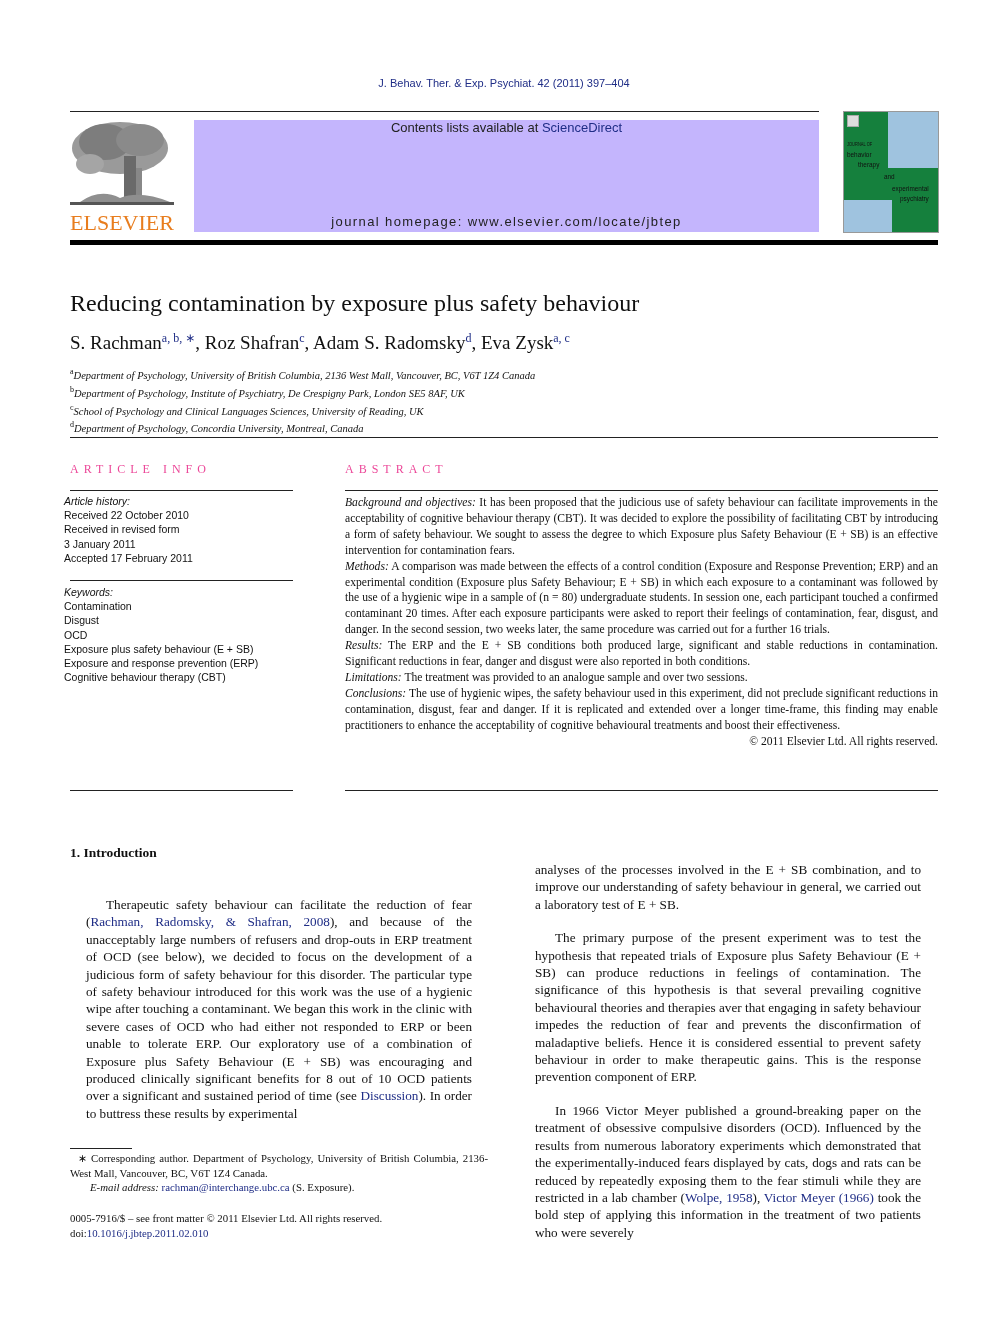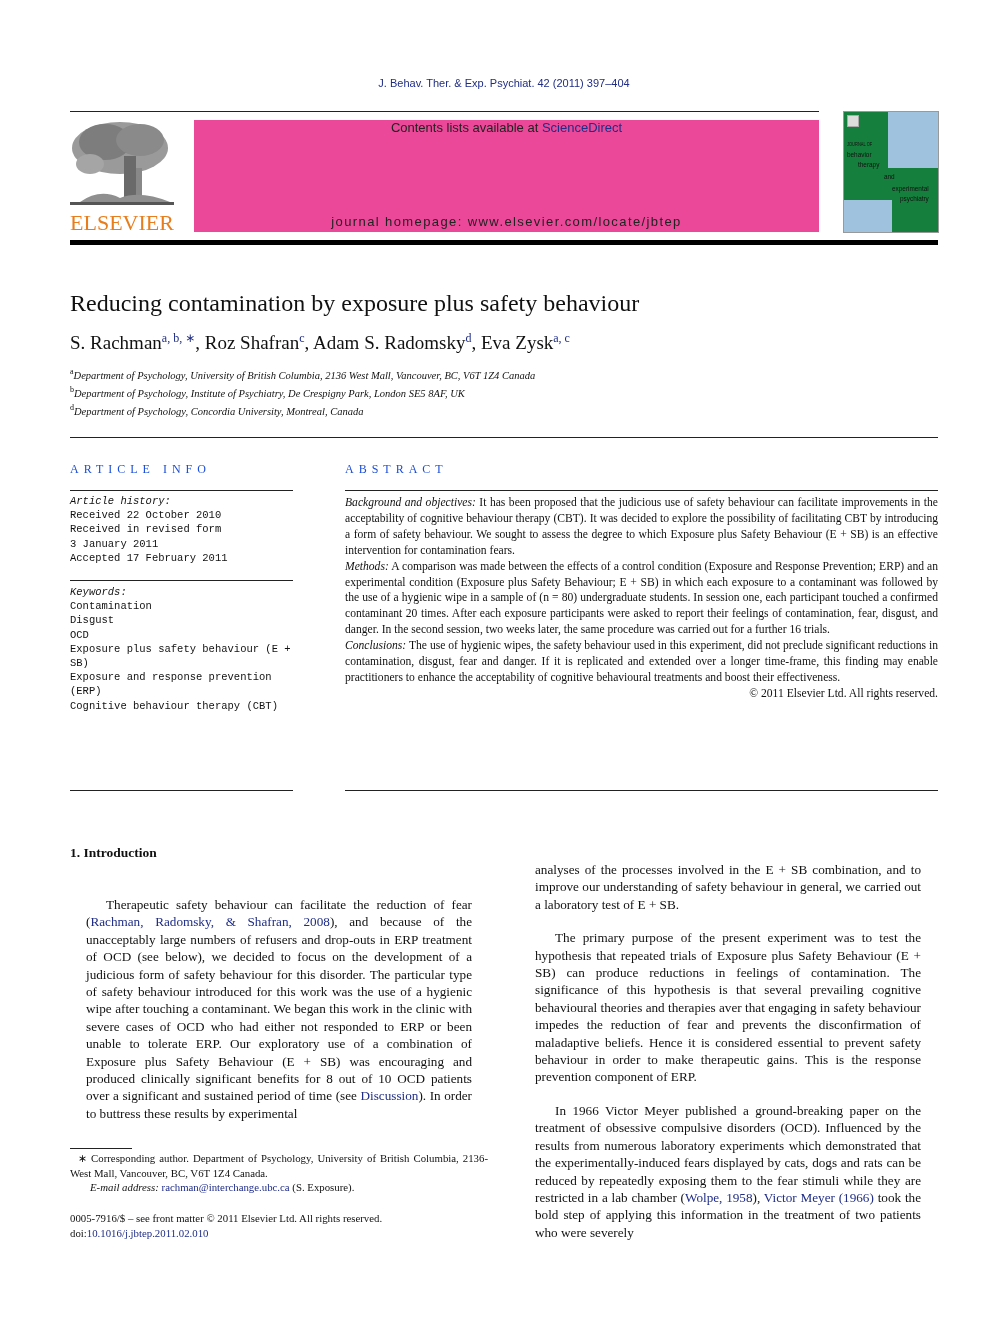--- a/index.html
+++ b/index.html
@@ -3,38 +3,38 @@
 <meta charset="utf-8">
 <style>
   html, body { margin:0; padding:0; background:#fff; }
   body { width:992px; height:1323px; position:relative; overflow:hidden; font-family:"DejaVu Serif", serif; color:#1a1a1a; }
   .link { color:#1f2d86; text-decoration:none; }
   .cite { position:absolute; top:77px; left:0; width:1008px; text-align:center; font-family:"Liberation Sans", sans-serif; font-size:11px; color:#2a3a8a; }
   .hr-top { position:absolute; left:70px; top:111px; width:749px; height:1px; background:#222; }
   .logo { position:absolute; left:70px; top:118px; width:104px; height:114px; }
   .tree { position:absolute; left:0; top:0; width:104px; height:92px; }
   .elsevier { position:absolute; left:0; top:92px; width:104px; text-align:center; font-family:"Liberation Serif", serif; font-size:22px; color:#e87d1e; letter-spacing:0px; }
-  .banner { position:absolute; left:194px; top:120px; width:625px; height:112px; background:#ec4899; }
+  .banner { position:absolute; left:194px; top:120px; width:625px; height:112px; background:#c4b5fd; }
   .contents { position:absolute; top:0px; width:100%; text-align:center; font-family:"Liberation Sans", sans-serif; font-size:13px; color:#222; }
   .jtitle { position:absolute; top:26px; width:100%; text-align:center; font-family:"Liberation Serif", serif; font-size:26px; line-height:27px; color:#111; }
   .homepage { position:absolute; top:94px; width:100%; text-align:center; font-family:"Liberation Sans", sans-serif; font-size:13px; letter-spacing:1.4px; color:#222; }
   .cover { position:absolute; left:843px; top:111px; width:94px; height:120px; border:1px solid #999; background:#15803d; overflow:hidden; }
   .cover .b1 { position:absolute; left:44px; top:0; width:50px; height:56px; background:#9fc3df; }
   .cover .b2 { position:absolute; left:0; top:88px; width:48px; height:32px; background:#9fc3df; }
   .cover .small { position:absolute; left:3px; top:3px; width:10px; height:10px; border:1px solid #aaa; background:#ddd; }
   .cover .t { position:absolute; font-family:"Liberation Sans", sans-serif; font-size:8px; line-height:9px; color:#111; transform:scaleX(0.8); transform-origin:left; }
   .hr-thick { position:absolute; left:70px; top:240px; width:868px; height:5px; background:#000; }
   .title { position:absolute; left:70px; top:290px; font-family:"Liberation Serif", serif; font-size:24px; color:#111; }
   .authors { position:absolute; left:70px; top:331px; font-family:Liberation Serif, serif; font-size:19px; color:#111; }
   .authors sup { font-size:12px; color:#1f2d86; vertical-align:7px; }
   .affils { position:absolute; left:70px; top:365px; font-family:"Liberation Serif", serif; font-style:italic; font-size:10.5px; line-height:14.3px; color:#111; }
   .affils sup { font-style:normal; font-size:8px; }
   .hr-thin { position:absolute; height:1px; background:#222; }
-  .sec-label { position:absolute; top:462px; font-family:"Liberation Serif", serif; font-size:12px; letter-spacing:5px; color:#1d4ed8; }
-  .info { position:absolute; left:70px; width:223px; font-family:Liberation Mono, monospace; font-size:10.5px; line-height:14.2px; color:#111; }
+  .sec-label { position:absolute; top:462px; font-family:"Liberation Serif", serif; font-size:12px; letter-spacing:5px; color:#ec4899; }
+  .info { position:absolute; left:64px; width:223px; font-family:Liberation Sans, sans-serif; font-size:10.5px; line-height:14.2px; color:#111; }
   .info .h { font-style:italic; }
   .abstract { position:absolute; left:345px; top:495px; width:593px; font-family:"Liberation Serif", serif; font-size:11.6px; line-height:15.9px; text-align:justify; color:#111; }
   .abstract .lbl { font-style:italic; }
   .abstract p { margin:0; }
   .copyright { text-align:right; margin-top:1px; }
   .col { position:absolute; width:418px; font-family:"Liberation Serif", serif; font-size:13.2px; line-height:17.4px; text-align:justify; color:#111; }
   .col p { margin:16px; text-indent:20px; }
   .col p.noind { text-indent:0; }
   .h1 { position:absolute; left:70px; top:845px; font-family:"Liberation Serif", serif; font-weight:bold; font-size:13.5px; color:#111; }
   .fn-rule { position:absolute; left:70px; top:1148px; width:62px; height:1px; background:#222; }
@@ -88,20 +88,21 @@
 <div class="authors">
   <span>S. Rachman</span><sup>a, b, ∗</sup>,
   <span>Roz Shafran</span><sup>c</sup>,
   <span>Adam S. Radomsky</span><sup>d</sup>,
   <span>Eva Zysk</span><sup>a, c</sup>
 </div>
 
 <div class="affils">
   <div><sup>a</sup><span>Department of Psychology, University of British Columbia, 2136 West Mall, Vancouver, BC, V6T 1Z4 Canada</span></div>
   <div><sup>b</sup><span>Department of Psychology, Institute of Psychiatry, De Crespigny Park, London SE5 8AF, UK</span></div>
+  <div><sup>c</sup><span>School of Psychology and Clinical Languages Sciences, University of Reading, UK</span></div>
   <div><sup>d</sup><span>Department of Psychology, Concordia University, Montreal, Canada</span></div>
 </div>
 
 <div class="hr-thin" style="left:70px;top:437px;width:868px;"></div>
 
 <div class="sec-label" style="left:70px;">ARTICLE INFO</div>
 <div class="sec-label" style="left:345px;">ABSTRACT</div>
 
 <div class="hr-thin" style="left:70px;top:490px;width:223px;"></div>
 <div class="info" style="top:494px;">
@@ -120,20 +121,22 @@
   <div>Exposure plus safety behaviour (E + SB)</div>
   <div>Exposure and response prevention (ERP)</div>
   <div>Cognitive behaviour therapy (CBT)</div>
 </div>
 <div class="hr-thin" style="left:70px;top:790px;width:223px;"></div>
 
 <div class="hr-thin" style="left:345px;top:490px;width:593px;"></div>
 <div class="abstract">
   <p><span class="lbl">Background and objectives:</span><span> It has been proposed that the judicious use of safety behaviour can facilitate improvements in the acceptability of cognitive behaviour therapy (CBT). It was decided to explore the possibility of facilitating CBT by introducing a form of safety behaviour. We sought to assess the degree to which Exposure plus Safety Behaviour (E + SB) is an effective intervention for contamination fears.</span></p>
   <p><span class="lbl">Methods:</span><span> A comparison was made between the effects of a control condition (Exposure and Response Prevention; ERP) and an experimental condition (Exposure plus Safety Behaviour; E + SB) in which each exposure to a contaminant was followed by the use of a hygienic wipe in a sample of (n = 80) undergraduate students. In session one, each participant touched a confirmed contaminant 20 times. After each exposure participants were asked to report their feelings of contamination, fear, disgust, and danger. In the second session, two weeks later, the same procedure was carried out for a further 16 trials.</span></p>
+  <p><span class="lbl">Results:</span><span> The ERP and the E + SB conditions both produced large, significant and stable reductions in contamination. Significant reductions in fear, danger and disgust were also reported in both conditions.</span></p>
+  <p><span class="lbl">Limitations:</span><span> The treatment was provided to an analogue sample and over two sessions.</span></p>
   <p><span class="lbl">Conclusions:</span><span> The use of hygienic wipes, the safety behaviour used in this experiment, did not preclude significant reductions in contamination, disgust, fear and danger. If it is replicated and extended over a longer time-frame, this finding may enable practitioners to enhance the acceptability of cognitive behavioural treatments and boost their effectiveness.</span></p>
   <p class="copyright">© 2011 Elsevier Ltd. All rights reserved.</p>
 </div>
 <div class="hr-thin" style="left:345px;top:790px;width:593px;"></div>
 
 <div class="h1">1.  Introduction</div>
 
 <div class="col" style="left:70px;top:880px;">
   <p><span>Therapeutic safety behaviour can facilitate the reduction of fear (</span><a class="link">Rachman, Radomsky, &amp; Shafran, 2008</a><span>), and because of the unacceptably large numbers of refusers and drop-outs in ERP treatment of OCD (see below), we decided to focus on the development of a judicious form of safety behaviour for this disorder. The particular type of safety behaviour introduced for this work was the use of a hygienic wipe after touching a contaminant. We began this work in the clinic with severe cases of OCD who had either not responded to ERP or been unable to tolerate ERP. Our exploratory use of a combination of Exposure plus Safety Behaviour (E + SB) was encouraging and produced clinically significant benefits for 8 out of 10 OCD patients over a significant and sustained period of time (see </span><a class="link">Discussion</a><span>). In order to buttress these results by experimental</span></p>
 </div>

